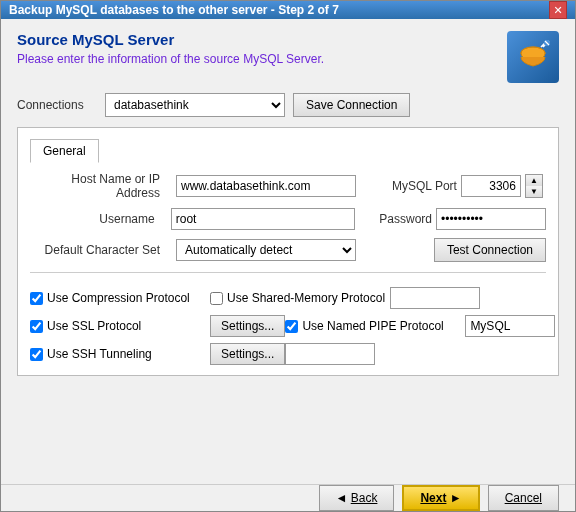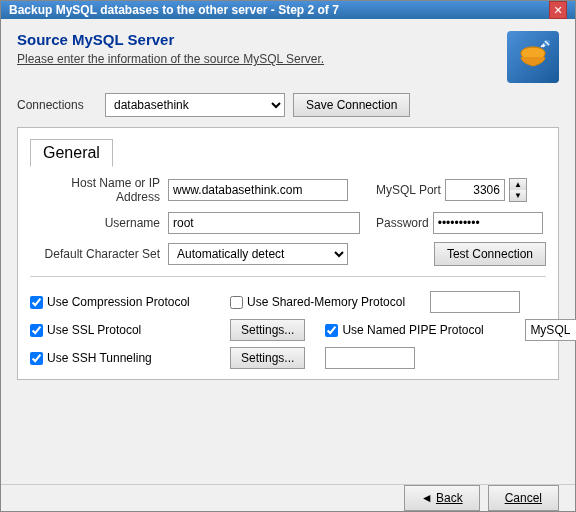--- a/index.html
+++ b/index.html
@@ -5,48 +5,48 @@
     * { box-sizing: border-box; margin: 0; padding: 0; font-family: 'Segoe UI', Tahoma, sans-serif; font-size: 12px; }
     body { background: #f0f0f0; }
     .window { width: 576px; height: 512px; background: #f0f0f0; border: 1px solid #888; display: flex; flex-direction: column; }
     .title-bar { background: linear-gradient(to bottom, #4a90d9, #2c6fad); color: white; padding: 0 8px; display: flex; justify-content: space-between; align-items: center; }
     .title-bar-text { font-size: 12px; font-weight: bold; }
     .title-bar-close { background: #d94a4a; border: 1px solid #a33; color: white; width: 18px; height: 18px; cursor: pointer; display: flex; align-items: center; justify-content: center; font-size: 11px; }
     .content { flex: 1; padding: 12px 16px; display: flex; flex-direction: column; gap: 10px; }
     .header-section { display: flex; justify-content: space-between; align-items: flex-start; }
     .header-text { display: flex; flex-direction: column; gap: 4px; }
     .section-title { font-size: 15px; font-weight: bold; color: #003399; }
-    .section-subtitle { font-size: 12px; color: #404040; text-decoration: underline; }
+    .section-subtitle { font-size: 12px; color: #6d28d9; }
     .header-icon { width: 52px; height: 52px; background: linear-gradient(135deg, #4a90d9, #1a5a9a); border-radius: 4px; display: flex; align-items: center; justify-content: center; }
     .connections-row { display: flex; align-items: center; gap: 8px; }
     .connections-label { width: 80px; color: #333; }
     .connections-select { width: 180px; height: 24px; border: 1px solid #999; background: white; padding: 2px 4px; }
     .save-conn-btn { height: 24px; padding: 0 12px; background: linear-gradient(to bottom, #f5f5f5, #ddd); border: 1px solid #999; cursor: pointer; }
     .tab-container { background: white; border: 1px solid #bbb; padding: 10px 12px; }
     .tab-bar { display: flex; margin-bottom: 10px; }
-    .tab { padding: 4px 12px; border: 1px solid #bbb; background: linear-gradient(to bottom, #f5f5f5, #e0e0e0); cursor: pointer; font-size: 16px; border-bottom: none; }
+    .tab { padding: 4px 12px; border: 1px solid #bbb; background: linear-gradient(to bottom, #f5f5f5, #e0e0e0); cursor: pointer; font-size: 12px; border-bottom: none; }
     .tab.active { background: white; border-bottom: 1px solid white; position: relative; top: 1px; }
     .tab-content { display: flex; flex-direction: column; gap: 8px; }
-    .form-row { display: flex; align-items: center; gap: 8px; }
+    .form-row { display: flex; align-items: center; gap: 16px; }
     .field-label { width: 130px; color: #333; text-align: right; }
     .text-input { height: 22px; border: 1px solid #999; padding: 2px 4px; background: white; }
     .host-input { width: 180px; }
     .port-section { display: flex; align-items: center; gap: 4px; margin-left: 20px; }
     .port-label { color: #333; }
     .port-input { width: 60px; height: 22px; border: 1px solid #999; padding: 2px 4px; text-align: right; }
     .port-spinner { display: flex; flex-direction: column; border: 1px solid #999; }
     .port-spinner button { width: 16px; height: 11px; background: linear-gradient(to bottom, #f5f5f5, #ddd); border: none; cursor: pointer; font-size: 8px; line-height: 1; }
     .user-input { width: 192px; }
     .pass-section { display: flex; align-items: center; gap: 4px; margin-left: 8px; }
     .pass-label { color: #333; }
     .pass-input { width: 110px; height: 22px; border: 1px solid #999; padding: 2px 4px; }
     .charset-select { width: 180px; height: 22px; border: 1px solid #999; background: white; padding: 2px 4px; }
     .test-conn-btn { height: 24px; padding: 0 12px; background: linear-gradient(to bottom, #f5f5f5, #ddd); border: 1px solid #999; cursor: pointer; margin-left: auto; }
     .checkboxes-section { display: flex; flex-direction: column; gap: 6px; margin-top: 4px; }
-    .checkbox-row { display: flex; align-items: center; gap: 20px; }
+    .checkbox-row { display: flex; align-items: center; gap: 0; }
     .checkbox-item { display: flex; align-items: center; gap: 4px; min-width: 180px; }
     .checkbox-item input[type=checkbox] { margin: 0; }
     .settings-btn { height: 22px; padding: 0 10px; background: linear-gradient(to bottom, #f5f5f5, #ddd); border: 1px solid #999; cursor: pointer; }
     .named-pipe-input { width: 90px; height: 22px; border: 1px solid #999; padding: 2px 4px; }
     .socket-input { width: 90px; height: 22px; border: 1px solid #999; padding: 2px 4px; }
     .bottom-bar { display: flex; justify-content: flex-end; align-items: center; gap: 8px; padding: 0 16px; border-top: 1px solid #ccc; background: #f0f0f0; }
     .nav-btn { height: 26px; padding: 0 16px; background: linear-gradient(to bottom, #f5f5f5, #ddd); border: 1px solid #999; cursor: pointer; }
     .nav-btn.next { background: linear-gradient(to bottom, #ffe066, #e6b800); border: 2px solid #c8a000; font-weight: bold; }
     .underline { text-decoration: underline; }
     .divider-line { border: none; border-top: 1px solid #ccc; margin: 2px 0; }
@@ -163,17 +163,20 @@
           </div>
         </div>
       </div>
     </div>
   </div>
 
   <div class="bottom-bar">
     <button class="nav-btn">
       <span>◄ <span class="underline">Back</span></span>
     </button>
+    <button class="nav-btn next">
+      <span><span class="underline">Next</span> ►</span>
+    </button>
     <button class="nav-btn">
       <span><span class="underline">Cancel</span></span>
     </button>
   </div>
 </div>
 
 </body></html>

